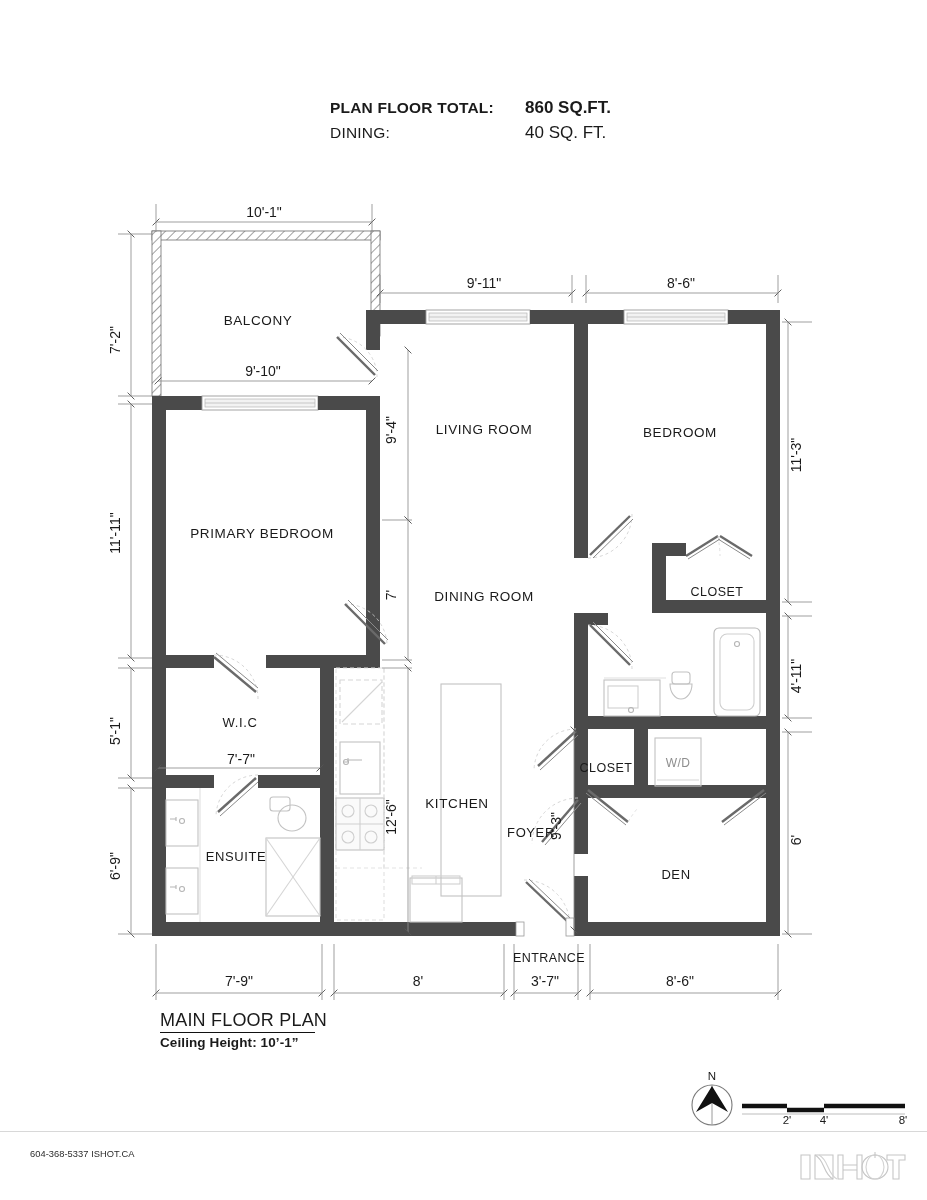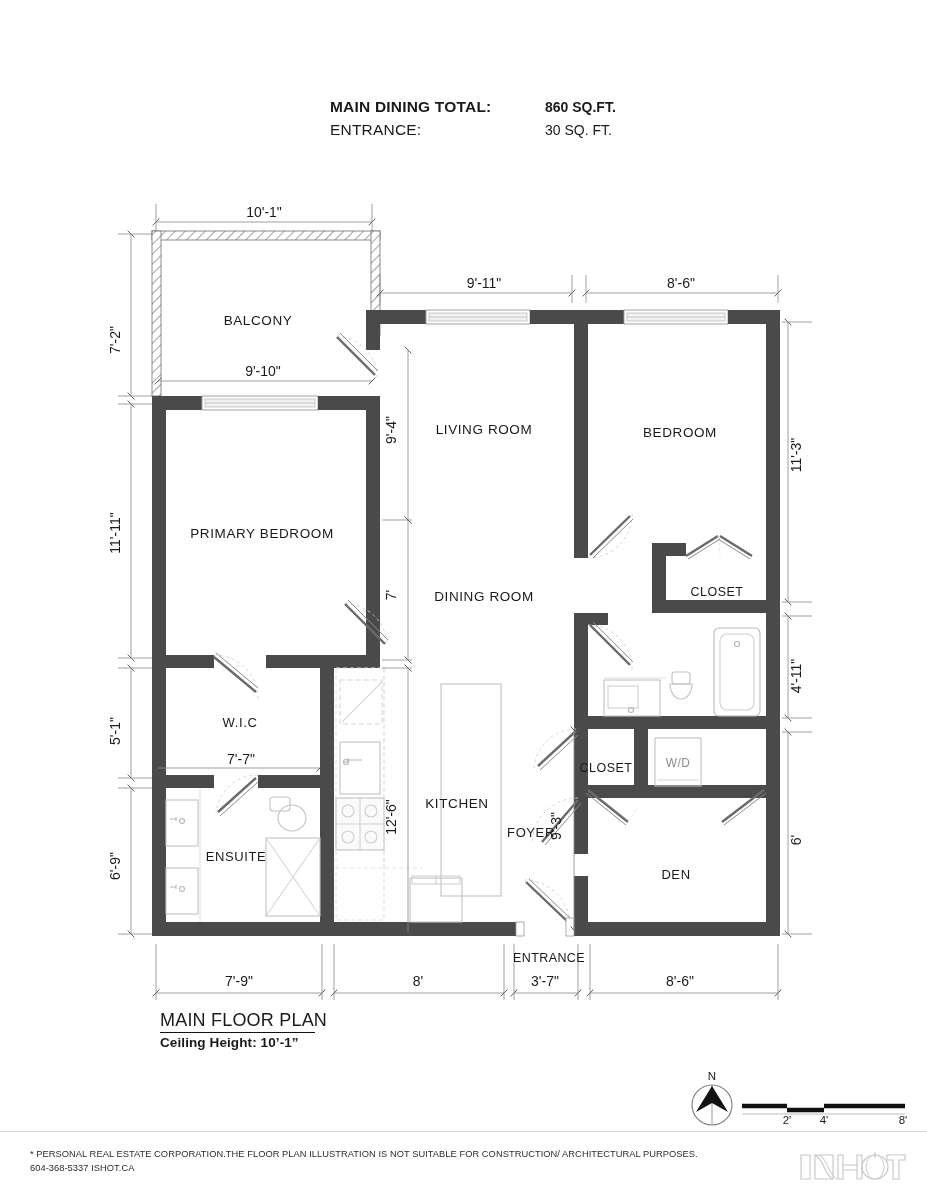--- a/index.html
+++ b/index.html
@@ -6,21 +6,21 @@
   body{
     width:927px;height:1200px;position:relative;overflow:hidden;
     font-family:"Liberation Sans", sans-serif;color:#1a1a1a;
   }
 
   
   #summary{position:absolute;left:330px;top:98px;width:420px;}
   .sum-row{display:flex;align-items:baseline;margin-bottom:5px;}
   .sum-label{width:195px;font-size:15.5px;letter-spacing:.2px;}
   .sum-label.bold{font-weight:bold;}
-  .sum-val{font-size:14px;margin-left:20px;}
+  .sum-val{font-size:17px;}
   .sum-val.bold{font-weight:bold;}
 
   
   #plan{position:absolute;left:0;top:0;width:927px;height:1200px;}
   #plan svg{display:block;}
 
   
   #plan-title{position:absolute;left:160px;top:1010px;}
   #plan-title .t1{font-size:18px;letter-spacing:.2px;}
   #plan-title .rule{border-bottom:1.6px solid #111;width:155px;margin:1px 0 2px;}
@@ -32,26 +32,26 @@
   #footer div{font-size:9.3px;line-height:13.6px;letter-spacing:.05px;color:#2b2b2b;}
   #logo{position:absolute;left:795px;top:1150px;}
 
   .sr{position:absolute;width:1px;height:1px;overflow:hidden;clip:rect(0,0,0,0);}
 </style>
 </head>
 <body>
 
 <div id="summary">
   <div class="sum-row">
-    <span class="sum-label bold">MAIN DINING TOTAL:</span>
+    <span class="sum-label bold">PLAN FLOOR TOTAL:</span>
     <span class="sum-val bold">860 SQ.FT.</span>
   </div>
   <div class="sum-row">
-    <span class="sum-label">ENTRANCE:</span>
-    <span class="sum-val">30 SQ. FT.</span>
+    <span class="sum-label">DINING:</span>
+    <span class="sum-val">40 SQ. FT.</span>
   </div>
 </div>
 
 <div id="plan">
 <svg width="927" height="1200" viewBox="0 0 927 1200" xmlns="http://www.w3.org/2000/svg">
   <defs>
     <pattern id="hatch" width="7" height="7" patternTransform="rotate(45)" patternUnits="userSpaceOnUse">
       <rect width="7" height="7" fill="#ffffff"></rect>
       <line x1="0" y1="0" x2="0" y2="7" stroke="#6e6e6e" stroke-width="1.3"></line>
     </pattern>
@@ -370,21 +370,20 @@
 </div>
 
 <div id="plan-title">
   <div class="t1">MAIN FLOOR PLAN</div>
   <div class="rule"></div>
   <div class="t2">Ceiling Height: 10’-1”</div>
 </div>
 
 <div id="footer-sep"></div>
 <div id="footer">
-  <div>* PERSONAL REAL ESTATE CORPORATION.THE FLOOR PLAN ILLUSTRATION IS NOT SUITABLE FOR CONSTRUCTION/ ARCHITECTURAL PURPOSES.</div>
   <div>604-368-5337  ISHOT.CA</div>
 </div>
 <div id="logo">
   <svg width="112" height="34" viewBox="0 0 112 34" xmlns="http://www.w3.org/2000/svg">
     <g fill="none" stroke="#c6c6c6" stroke-width="1.1">
 
       <path d="M6 5 h9 v24 h-9 z"></path>
 
       <path d="M20 5 h18 v24 h-18 z"></path>
       <path d="M20 5 C30 10 28 24 38 29"></path>

